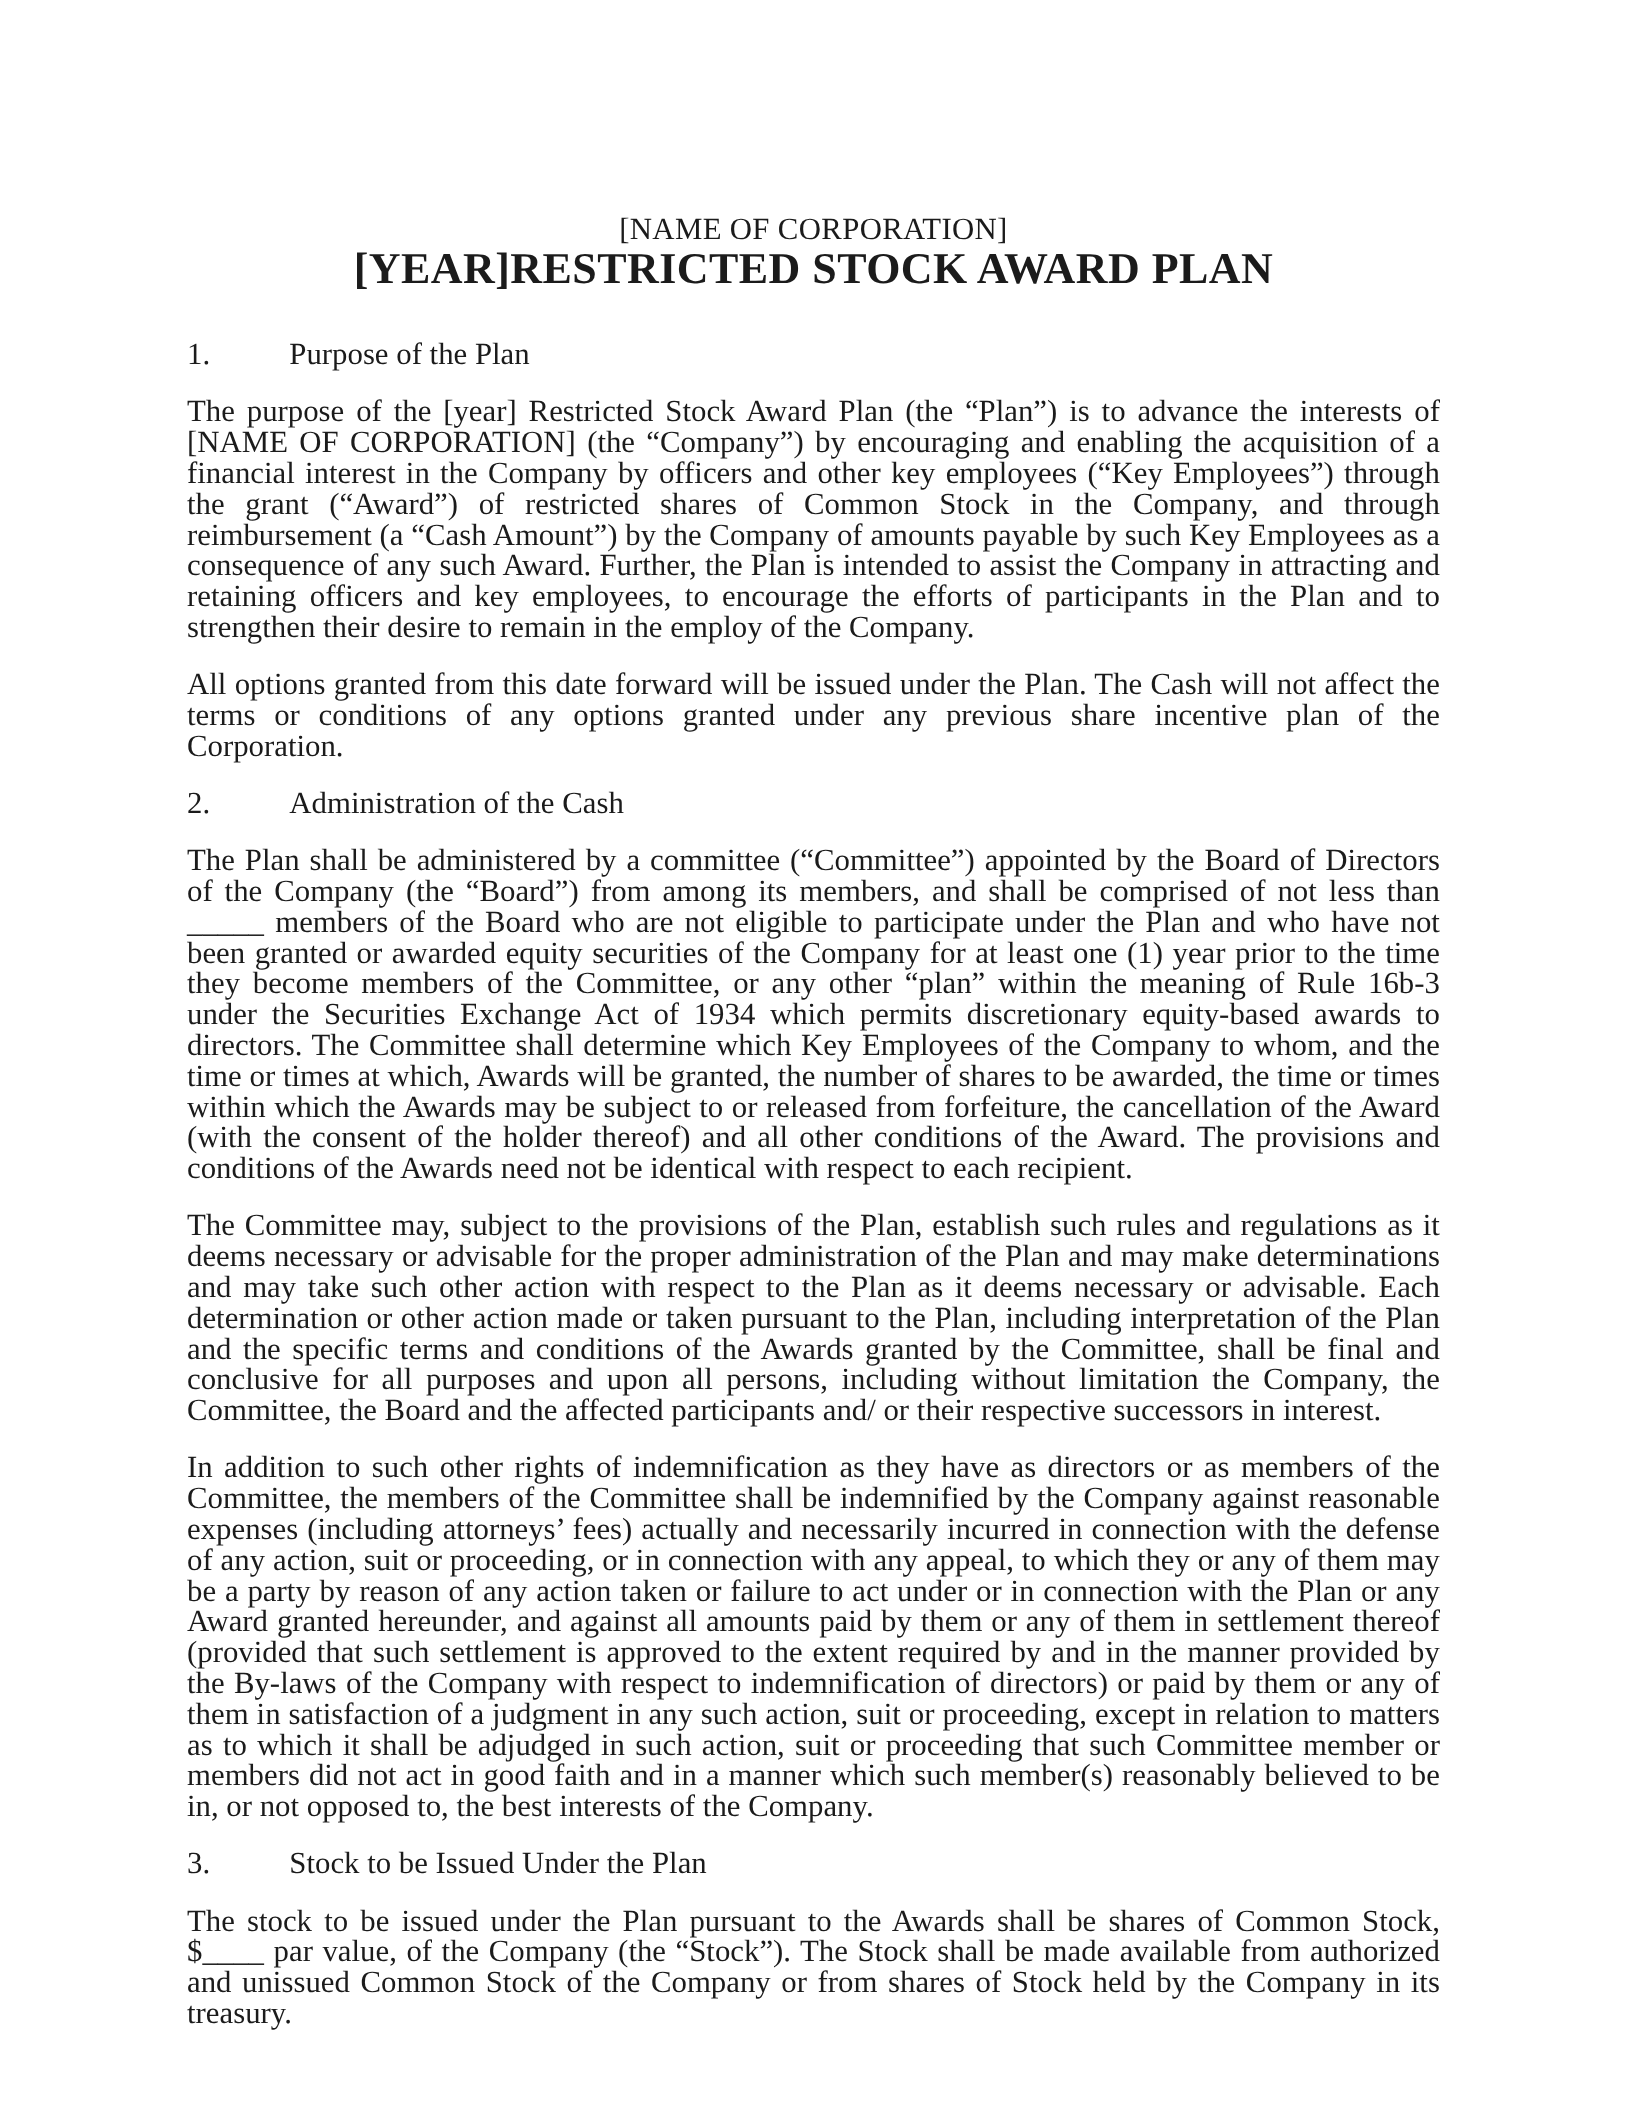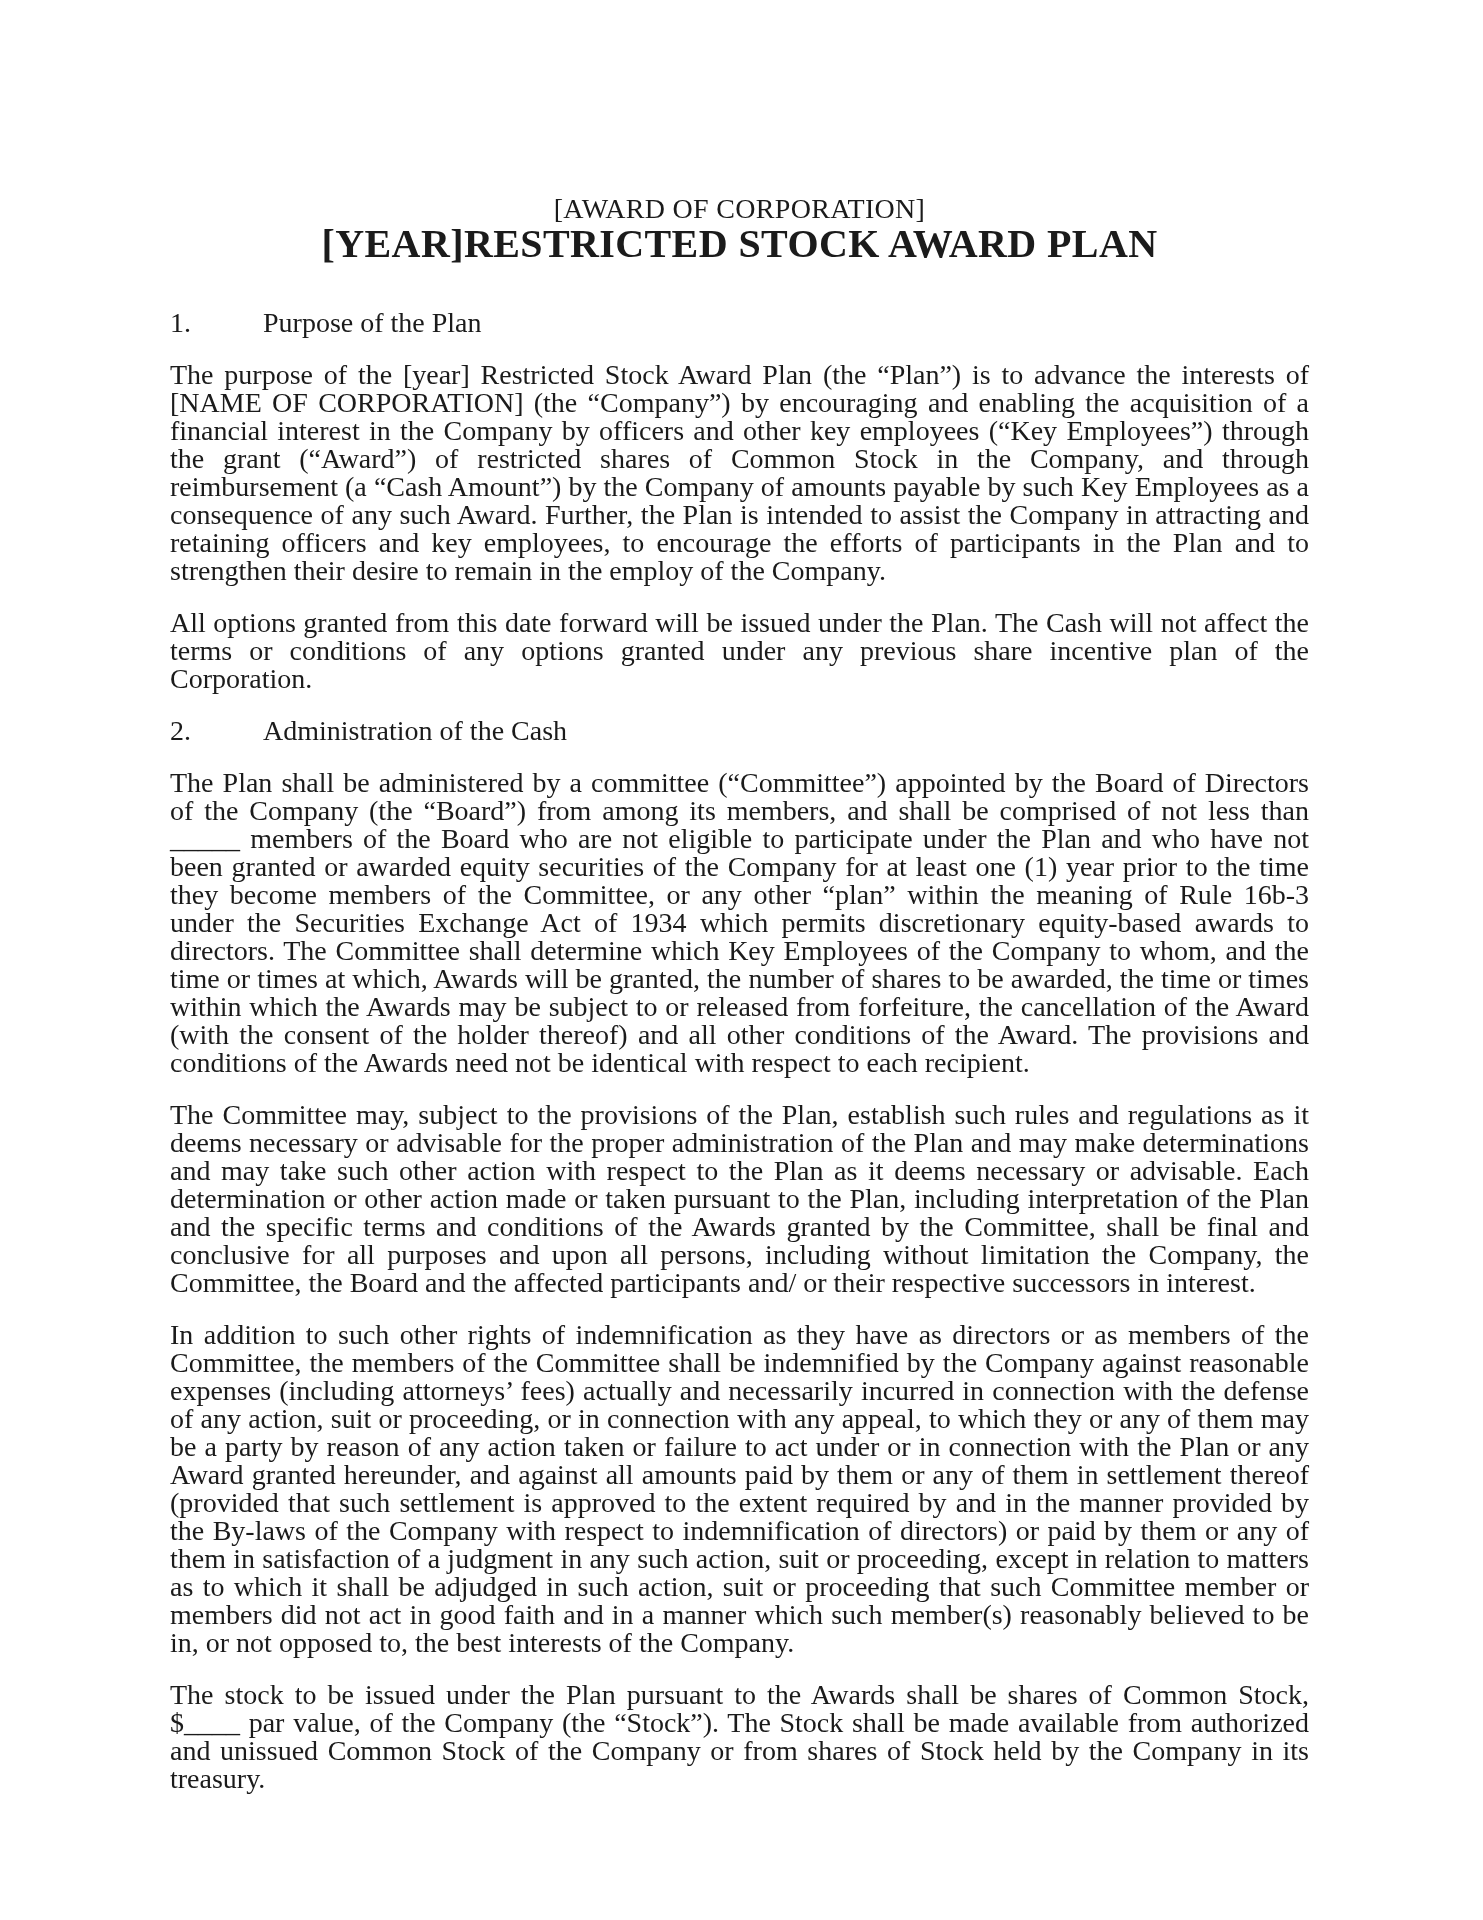--- a/index.html
+++ b/index.html
@@ -50,21 +50,21 @@
     text-align: justify;
     margin: 0 0 24px 0;
   }
 </style>
 </head>
 <body>
 
 <div class="page">
 
   <div class="doc-title">
-    <div class="doc-title-line1">[AWARD OF CORPORATION]</div>
+    <div class="doc-title-line1">[NAME OF CORPORATION]</div>
     <div class="doc-title-line2">[YEAR]RESTRICTED STOCK AWARD PLAN</div>
   </div>
 
   <div class="section">
     <div class="section-heading">
       <span class="sec-num">1.</span><span class="sec-title">Purpose of the Plan</span>
     </div>
     <p class="doc-par">The purpose of the [year] Restricted Stock Award Plan (the “Plan”) is to advance the interests of [NAME OF CORPORATION] (the “Company”) by encouraging and enabling the acquisition of a financial interest in the Company by officers and other key employees (“Key Employees”) through the grant (“Award”) of restricted shares of Common Stock in the Company, and through reimbursement (a “Cash Amount”) by the Company of amounts payable by such Key Employees as a consequence of any such Award. Further, the Plan is intended to assist the Company in attracting and retaining officers and key employees, to encourage the efforts of participants in the Plan and to strengthen their desire to remain in the employ of the Company.</p>
     <p class="doc-par">All options granted from this date forward will be issued under the Plan. The Cash will not affect the terms or conditions of any options granted under any previous share incentive plan of the Corporation.</p>
   </div>
@@ -72,16 +72,19 @@
   <div class="section">
     <div class="section-heading">
       <span class="sec-num">2.</span><span class="sec-title">Administration of the Cash</span>
     </div>
     <p class="doc-par">The Plan shall be administered by a committee (“Committee”) appointed by the Board of Directors of the Company (the “Board”) from among its members, and shall be comprised of not less than _____ members of the Board who are not eligible to participate under the Plan and who have not been granted or awarded equity securities of the Company for at least one (1) year prior to the time they become members of the Committee, or any other “plan” within the meaning of Rule 16b-3 under the Securities Exchange Act of 1934 which permits discretionary equity-based awards to directors. The Committee shall determine which Key Employees of the Company to whom, and the time or times at which, Awards will be granted, the number of shares to be awarded, the time or times within which the Awards may be subject to or released from forfeiture, the cancellation of the Award (with the consent of the holder thereof) and all other conditions of the Award. The provisions and conditions of the Awards need not be identical with respect to each recipient.</p>
     <p class="doc-par">The Committee may, subject to the provisions of the Plan, establish such rules and regulations as it deems necessary or advisable for the proper administration of the Plan and may make determinations and may take such other action with respect to the Plan as it deems necessary or advisable. Each determination or other action made or taken pursuant to the Plan, including interpretation of the Plan and the specific terms and conditions of the Awards granted by the Committee, shall be final and conclusive for all purposes and upon all persons, including without limitation the Company, the Committee, the Board and the affected participants and/ or their respective successors in interest.</p>
     <p class="doc-par">In addition to such other rights of indemnification as they have as directors or as members of the Committee, the members of the Committee shall be indemnified by the Company against reasonable expenses (including attorneys’ fees) actually and necessarily incurred in connection with the defense of any action, suit or proceeding, or in connection with any appeal, to which they or any of them may be a party by reason of any action taken or failure to act under or in connection with the Plan or any Award granted hereunder, and against all amounts paid by them or any of them in settlement thereof (provided that such settlement is approved to the extent required by and in the manner provided by the By-laws of the Company with respect to indemnification of directors) or paid by them or any of them in satisfaction of a judgment in any such action, suit or proceeding, except in relation to matters as to which it shall be adjudged in such action, suit or proceeding that such Committee member or members did not act in good faith and in a manner which such member(s) reasonably believed to be in, or not opposed to, the best interests of the Company.</p>
   </div>
 
   <div class="section">
+    <div class="section-heading">
+      <span class="sec-num">3.</span><span class="sec-title">Stock to be Issued Under the Plan</span>
+    </div>
     <p class="doc-par">The stock to be issued under the Plan pursuant to the Awards shall be shares of Common Stock, $____ par value, of the Company (the “Stock”). The Stock shall be made available from authorized and unissued Common Stock of the Company or from shares of Stock held by the Company in its treasury.</p>
   </div>
 
 </div>
 
 </body></html>

